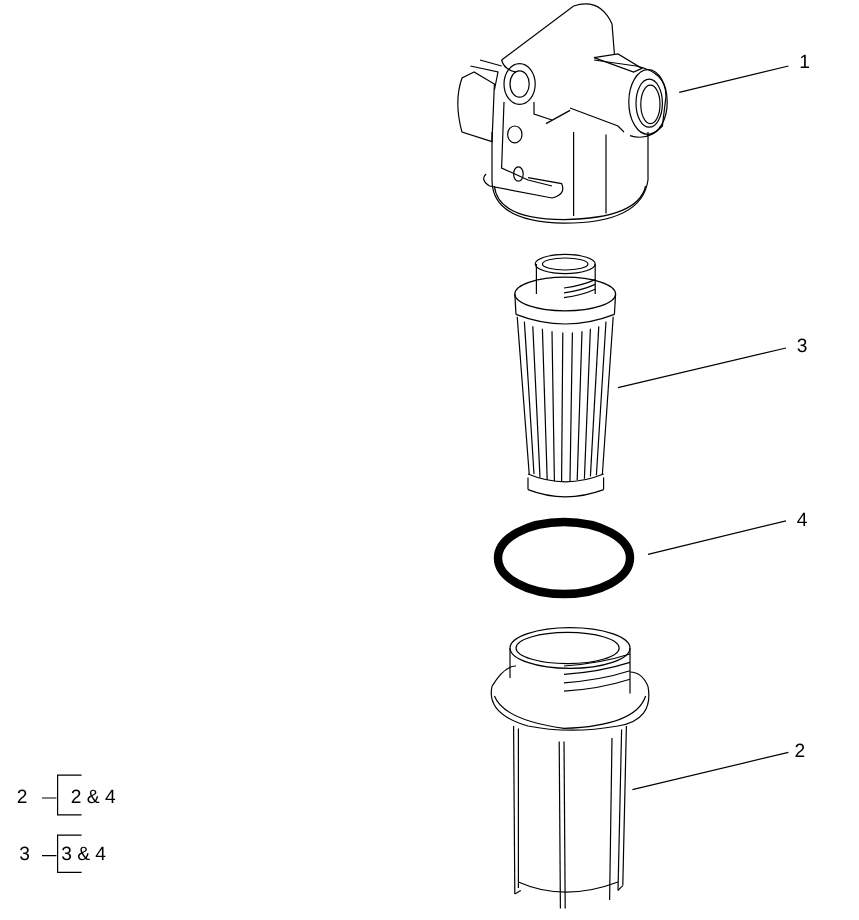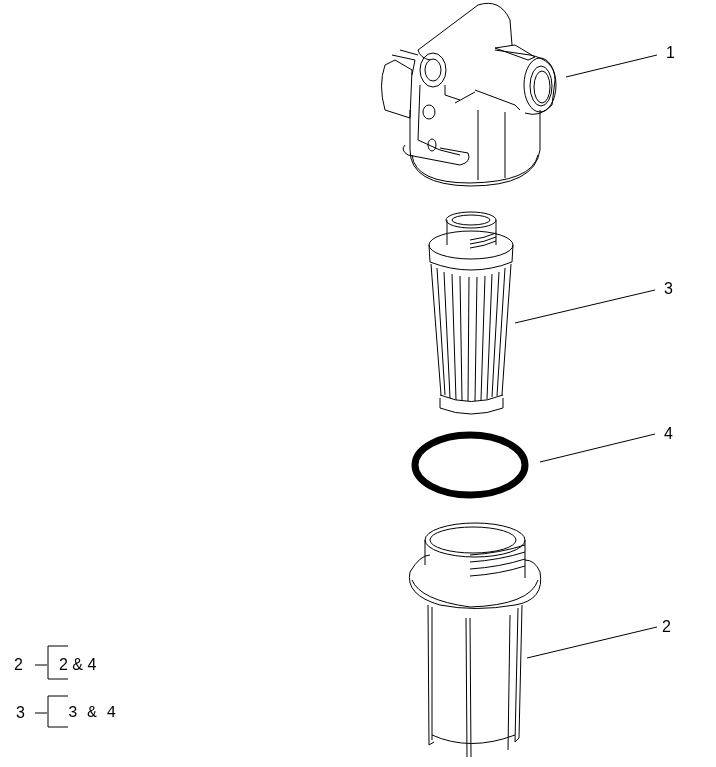--- a/index.html
+++ b/index.html
@@ -143,14 +143,14 @@
 <div class="callout-num" style="left:664px; top:281px;">3</div>
 <div class="callout-num" style="left:664px; top:426px;">4</div>
 <div class="callout-num" style="left:662px; top:619px;">2</div>
 
 <div class="legend-row" style="left:14px; top:657px; width:120px; height:18px;">
   <span class="lhs">2</span>
   <span class="rhs" style="left:45px;">2 &amp; 4</span>
 </div>
 <div class="legend-row" style="left:16px; top:705px; width:120px; height:18px;">
   <span class="lhs">3</span>
-  <span class="rhs" style="left:52px;font-family:Liberation Mono, monospace;">3 &amp; 4</span>
+  <span class="rhs" style="left:35px;">3 &amp; 4</span>
 </div>
 
 </body></html>

